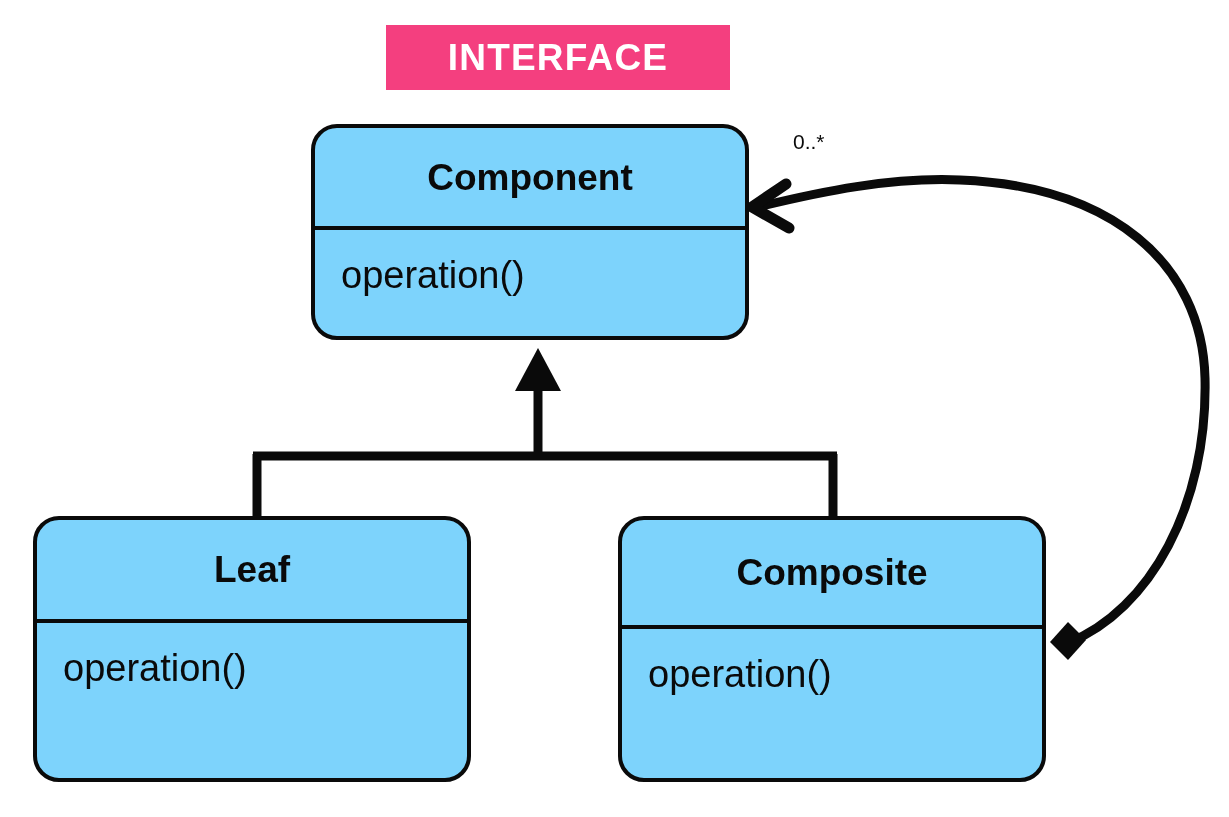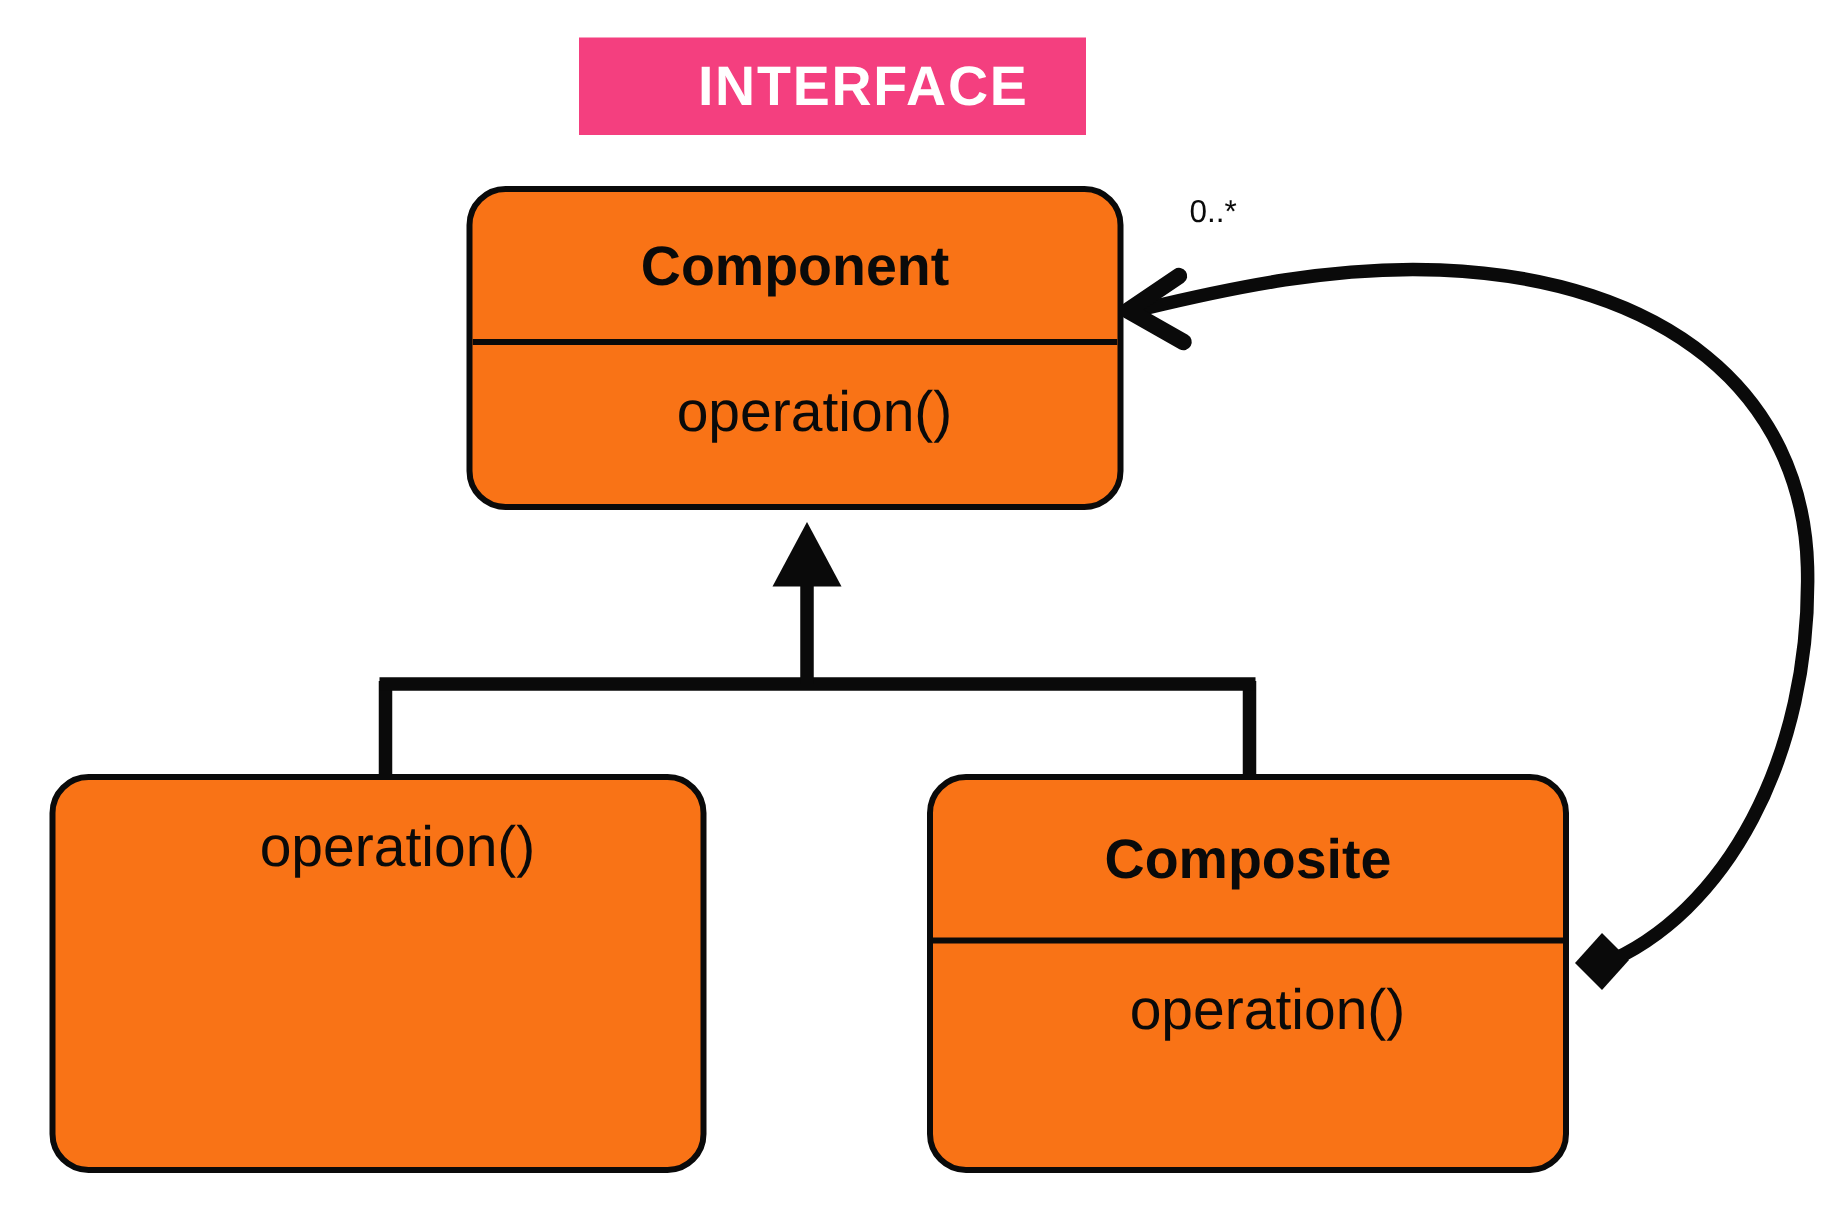--- a/index.html
+++ b/index.html
@@ -37,26 +37,25 @@
     font-size: 37px;
     font-weight: 700;
     letter-spacing: 1.2px;
     line-height: 1;
   }
 
   
   .uml-class {
     position: absolute;
     box-sizing: border-box;
-    background: #f97316;
+    background: #7dd3fc;
     border: 4px solid #0a0a0a;
     border-radius: 26px;
     overflow: hidden;
     z-index: 2;
-    text-align: center;
   }
   .uml-head {
     box-sizing: border-box;
     display: flex;
     align-items: center;
     justify-content: center;
     width: 100%;
     border-bottom: 4px solid #0a0a0a;
   }
   .uml-name {
@@ -115,34 +114,37 @@
                C 1150 610, 1208 505, 1205 378
                C 1202 262, 1110 186, 960 180
                C 890 177, 820 192, 762 206" fill="none" stroke="#0a0a0a" stroke-width="9" stroke-linecap="round"></path>
 
       <polygon points="1068,622 1086,640 1068,660 1050,642" fill="#0a0a0a"></polygon>
 
       <path d="M 786 184 L 752 207 L 789 228" fill="none" stroke="#0a0a0a" stroke-width="11" stroke-linecap="round" stroke-linejoin="round"></path>
     </g>
   </svg>
 
-  <div class="badge" style="left:386px; top:25px; width:297px; height:65px; background:#f43f7f;padding-left:41px;">
+  <div class="badge" style="left:386px; top:25px; width:344px; height:65px; background:#f43f7f;">
     <span>INTERFACE</span>
   </div>
 
   <div class="uml-class" style="left:311px; top:124px; width:438px; height:216px;">
     <div class="uml-head" style="height:102px;">
       <span class="uml-name">Component</span>
     </div>
     <div class="uml-body">
       <div class="uml-member">operation()</div>
     </div>
   </div>
 
   <div class="uml-class" style="left:33px; top:516px; width:438px; height:266px;">
+    <div class="uml-head" style="height:103px;">
+      <span class="uml-name">Leaf</span>
+    </div>
     <div class="uml-body">
       <div class="uml-member">operation()</div>
     </div>
   </div>
 
   <div class="uml-class" style="left:618px; top:516px; width:428px; height:266px;">
     <div class="uml-head" style="height:109px;">
       <span class="uml-name">Composite</span>
     </div>
     <div class="uml-body">

